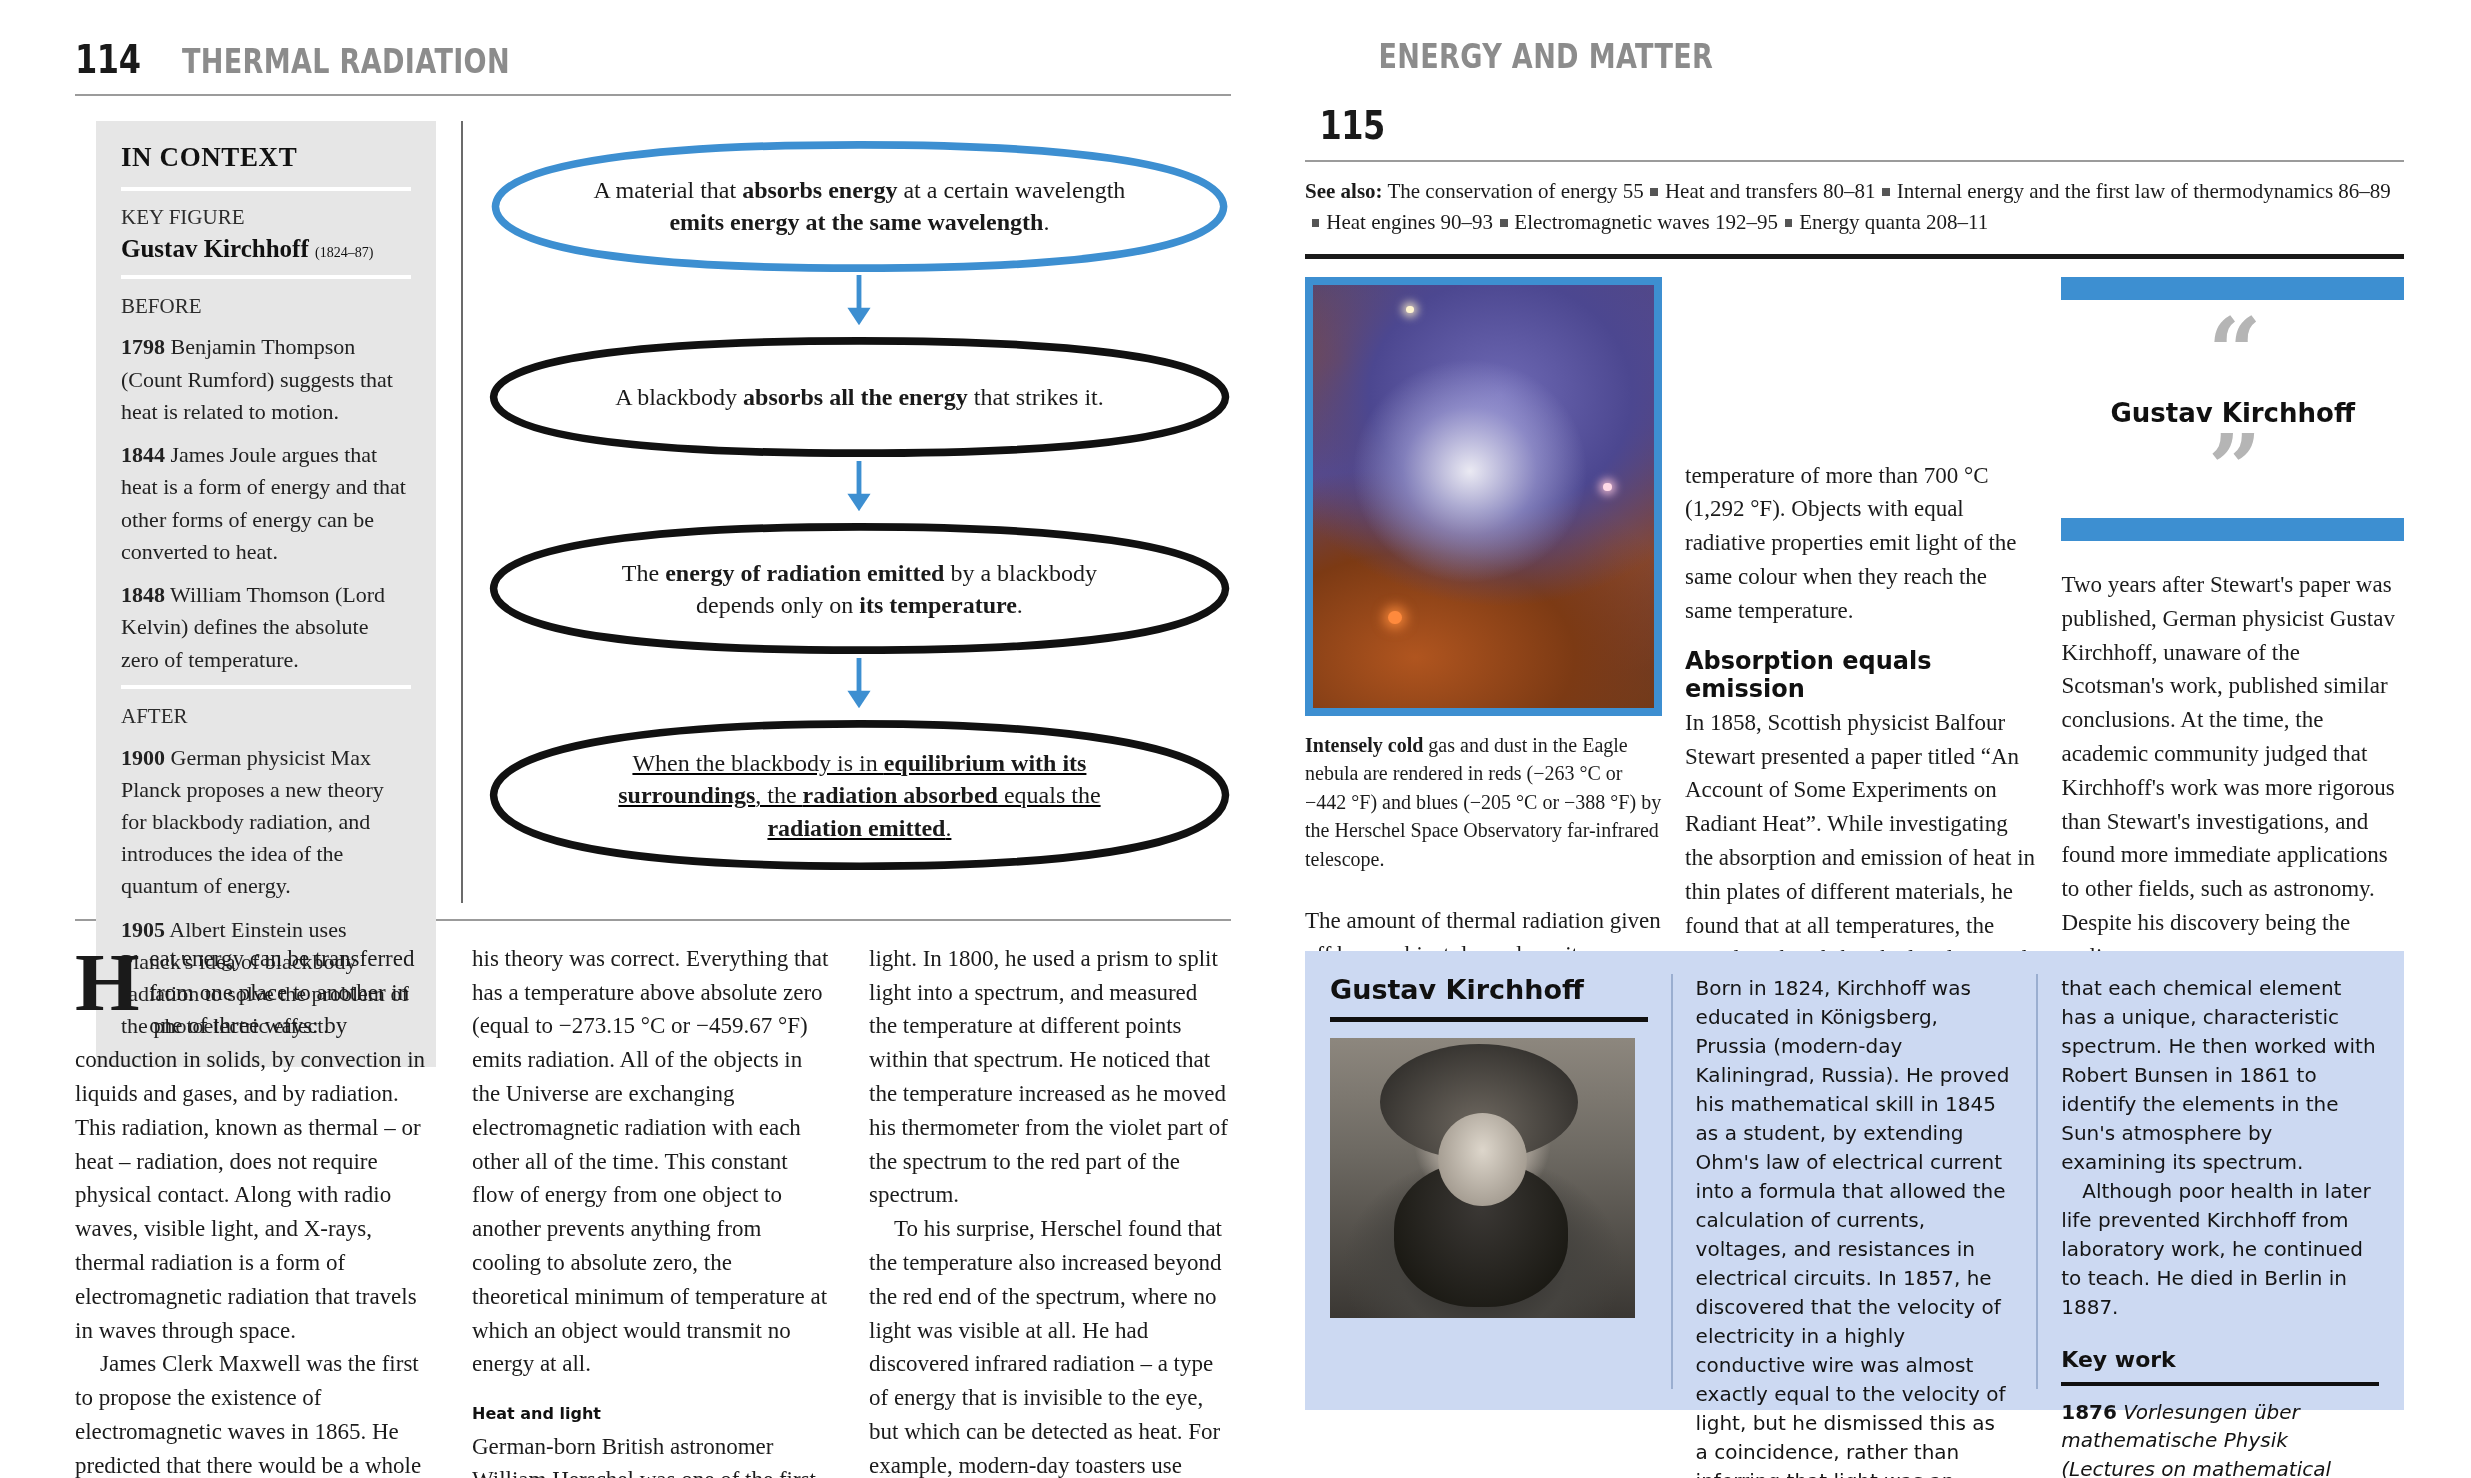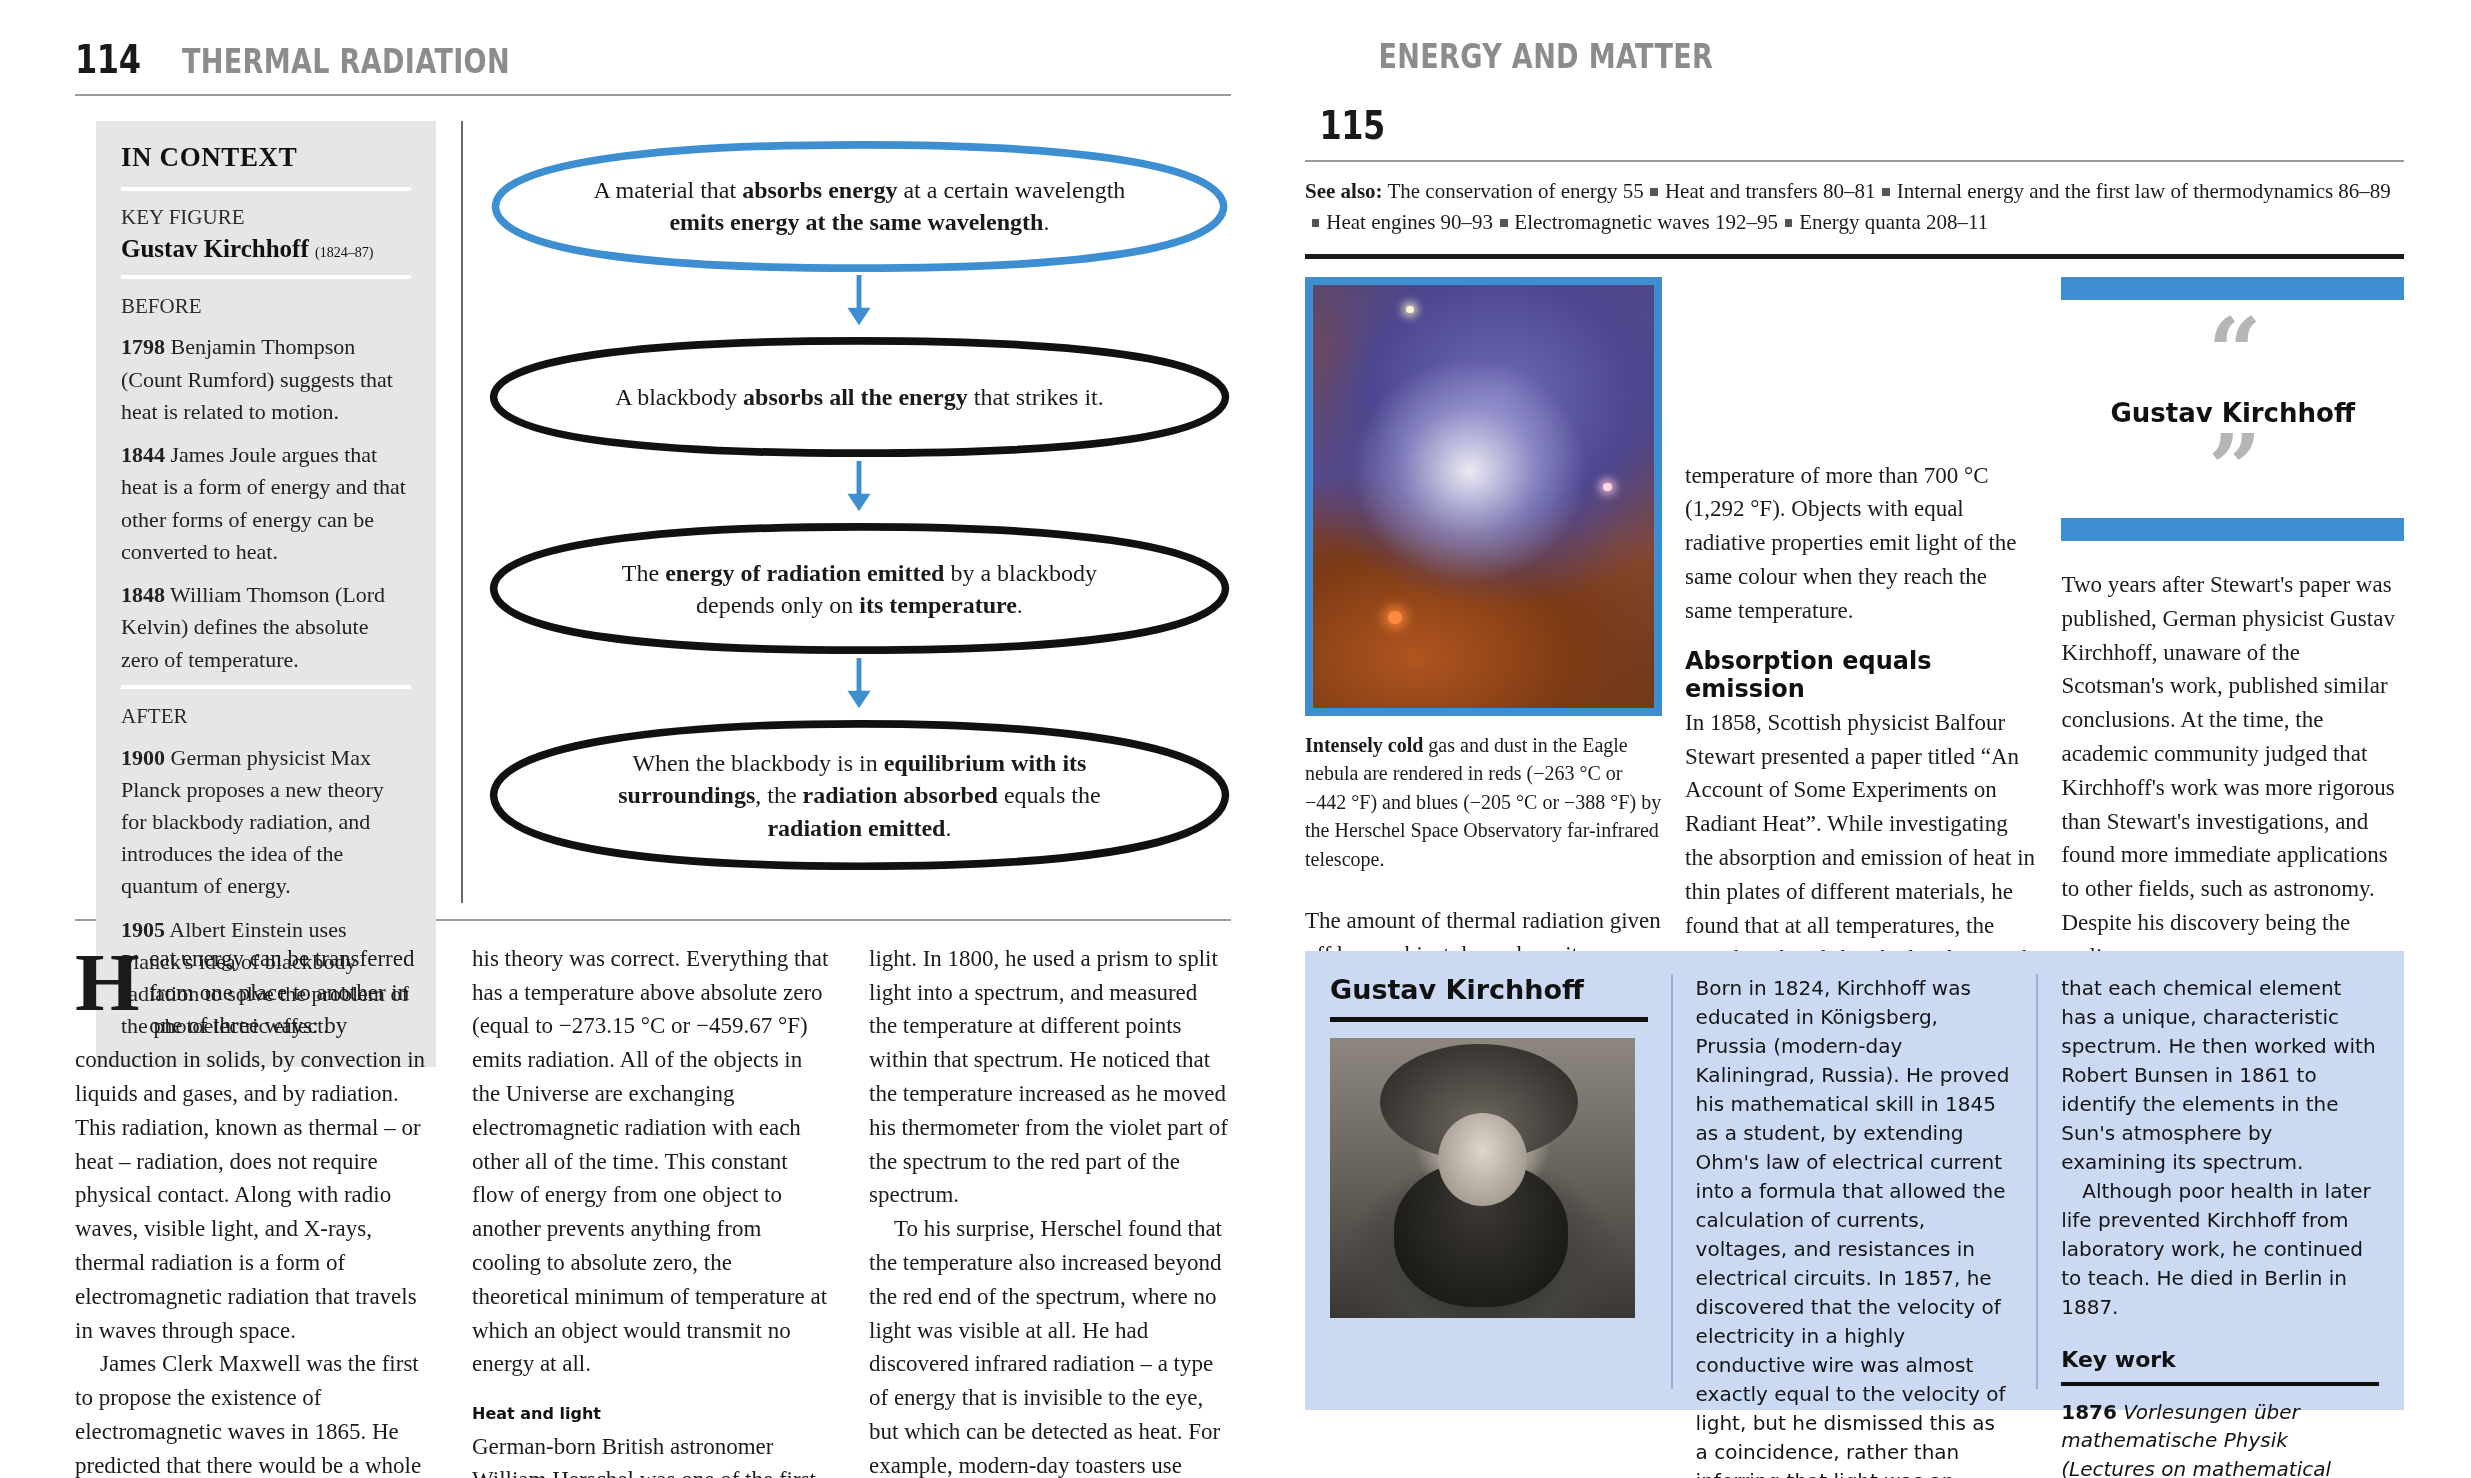--- a/index.html
+++ b/index.html
@@ -259,21 +259,21 @@
           <svg viewBox="0 0 800 140" preserveAspectRatio="none">
             <path d="M400 6 C600 6 792 22 794 70 C792 120 600 134 400 134 C200 134 8 120 6 70 C8 22 200 6 400 6 Z" fill="none" stroke="#111" stroke-width="8" stroke-linejoin="round"></path>
           </svg>
           <div class="txt">The <b>energy of radiation emitted</b> by a blackbody depends only on <b>its temperature</b>.</div>
         </div>
         <svg class="arrow" style="top:537px;" width="39" height="54" viewBox="0 0 40 56">
           <path d="M20 0 L20 38" stroke="#3d8fd1" stroke-width="5" fill="none"></path>
           <path d="M8 34 L20 52 L32 34 Z" fill="#3d8fd1"></path>
         </svg>
 
-        <div class="bubble" style="top:597px; height:154px;">
+        <div class="bubble" style="top:597px; height:154px;text-decoration:underline;">
           <svg viewBox="0 0 800 160" preserveAspectRatio="none">
             <path d="M400 6 C600 6 792 26 794 80 C792 138 600 154 400 154 C200 154 8 138 6 80 C8 26 200 6 400 6 Z" fill="none" stroke="#111" stroke-width="8" stroke-linejoin="round"></path>
           </svg>
           <div class="txt">When the blackbody is in <b>equilibrium with its surroundings</b>, the <b>radiation absorbed</b> equals the <b>radiation emitted</b>.</div>
         </div>
 
       </div>
     </div>
 
     <div class="left-rule"></div>

